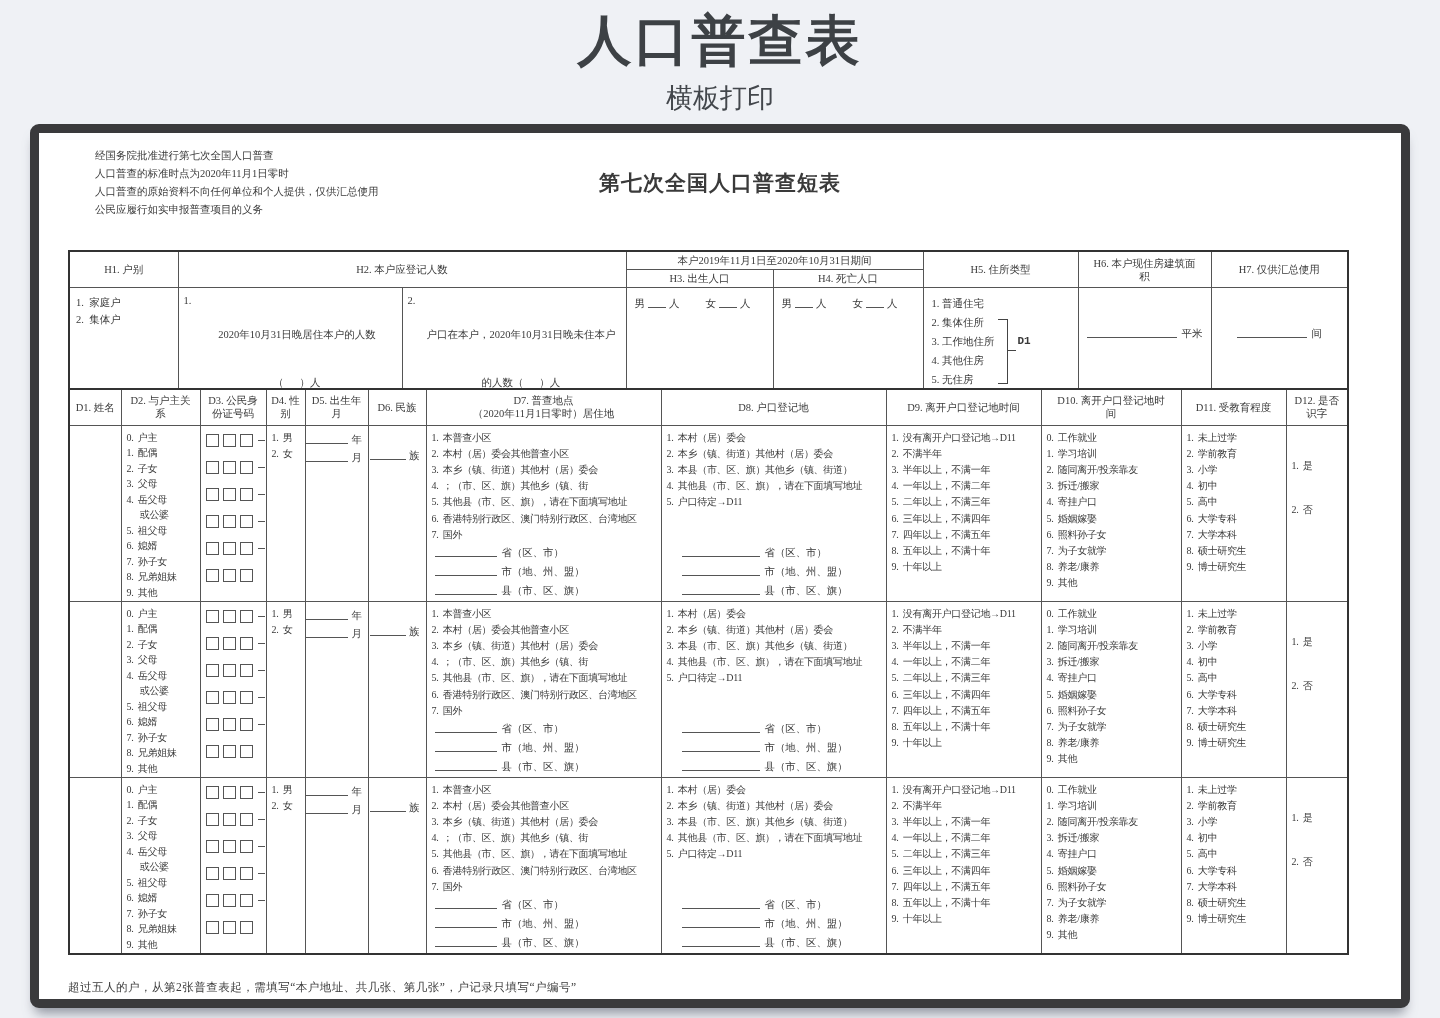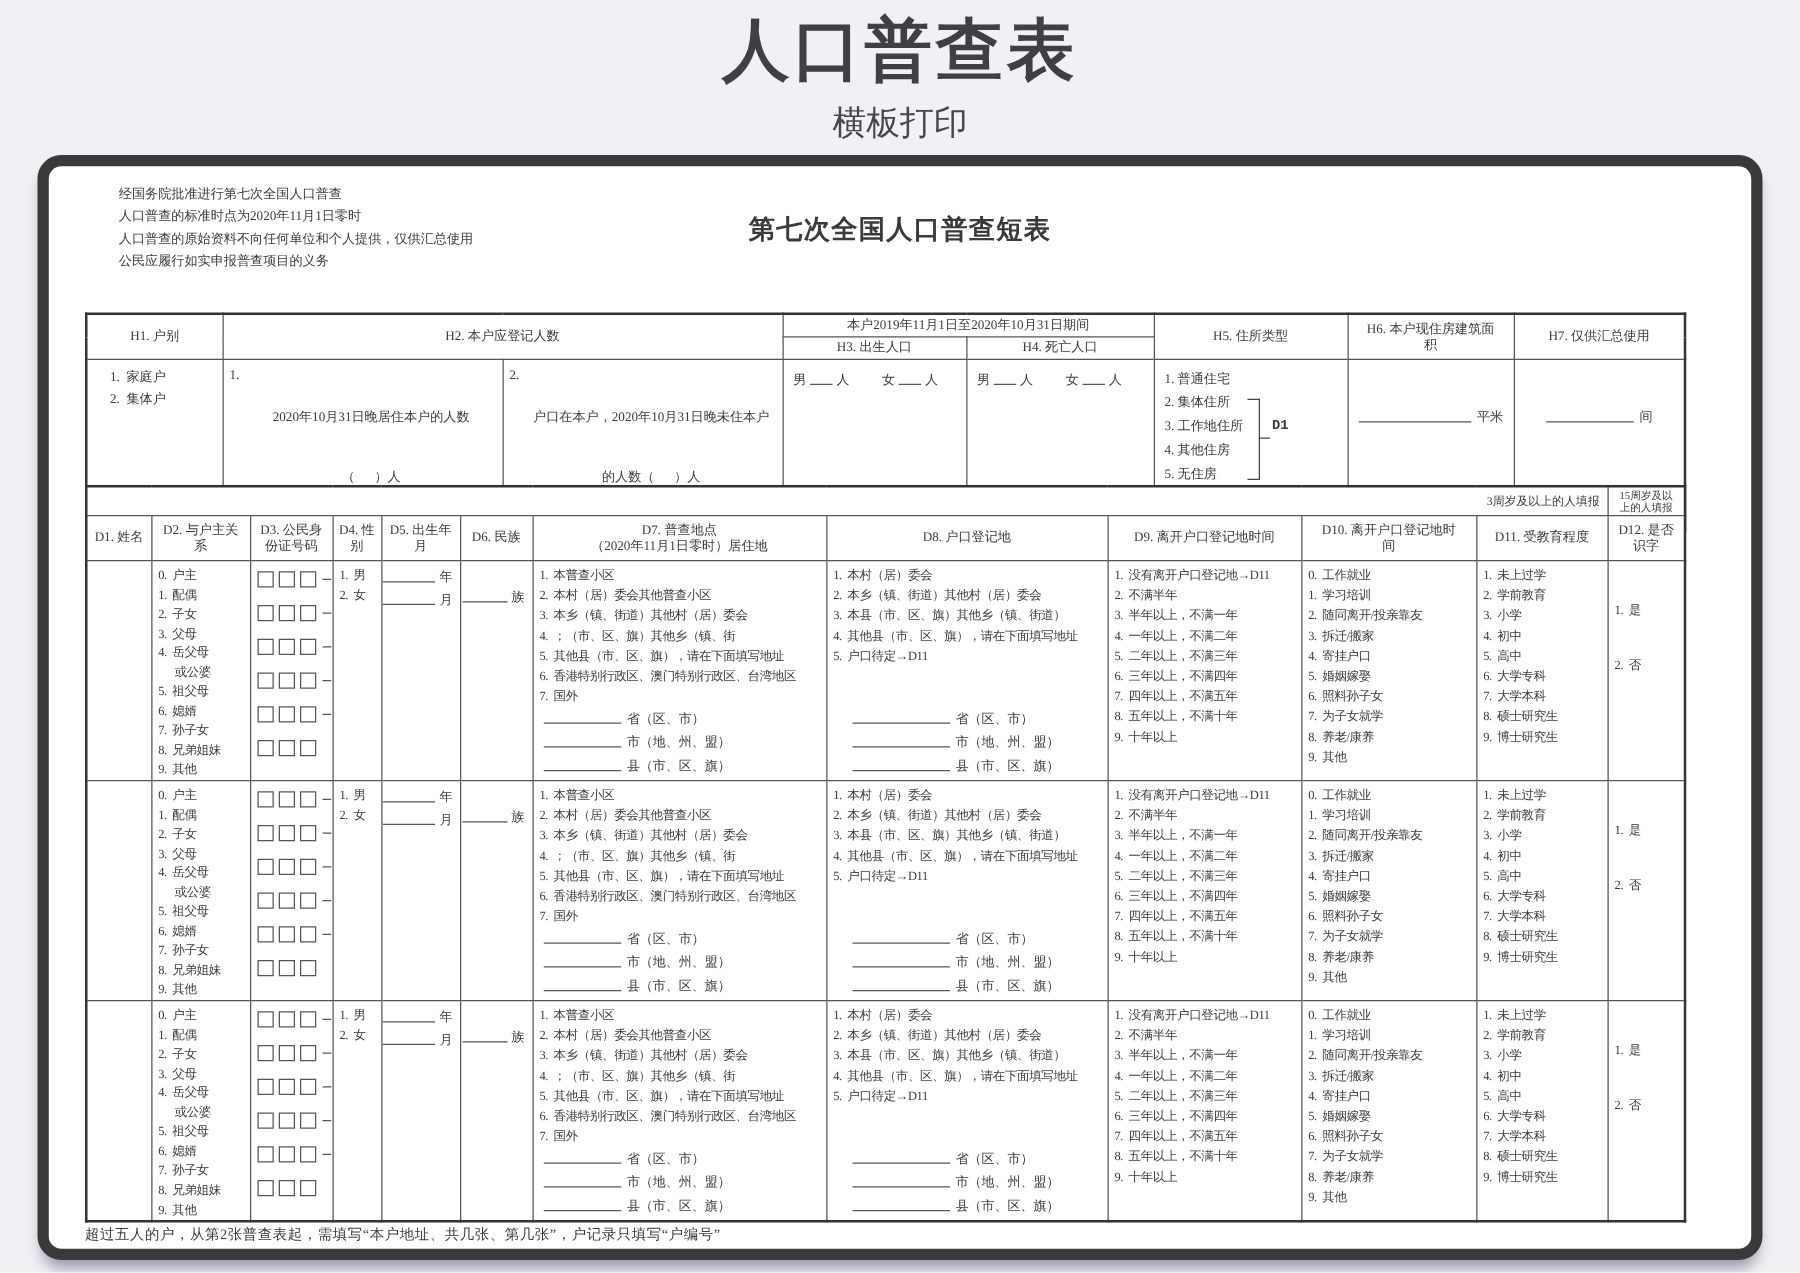--- a/index.html
+++ b/index.html
@@ -16,21 +16,21 @@
     font-weight:bold;font-size:54px;line-height:80px;letter-spacing:3px;color:#3d4145;
   }
   .subtitle{
     position:absolute;top:80px;left:0;width:100%;text-align:center;
     font-family:"Liberation Sans","DejaVu Sans",sans-serif;
     font-size:27px;line-height:36px;color:#43474c;
   }
   
   .sheet-frame{
     position:absolute;left:30px;top:124px;width:1380px;height:884px;box-sizing:border-box;
-    background:#ffffff;border:9px solid #3a3a3c;border-radius:19px;
+    background:#ffffff;border:9px solid #3a3a3c;border-radius:9px;
     box-shadow:0 10px 12px -5px rgba(110,115,128,.75);
   }
   .sheet{position:relative;width:100%;height:100%;font-size:10.5px;}
   .notices{position:absolute;left:56px;top:14px;line-height:18px;font-size:10.5px;}
   .form-title{
     position:absolute;top:36px;left:0;width:100%;text-align:center;
     font-size:21px;font-weight:bold;letter-spacing:1px;
   }
   
   .address-row{position:absolute;left:29px;top:92px;width:1285px;font-size:11.5px;white-space:nowrap;}
@@ -43,21 +43,21 @@
   .h-table{top:117px;width:1279px;}
   .d-table{top:255px;width:1279px;}
   .hdr{
     text-align:center;vertical-align:middle !important;
     font-size:10.5px;line-height:13px;white-space:pre-line;padding:2px 1px !important;
   }
   .hrowA{height:17px;}
   .hrowB{height:15px;}
   .hbody{height:103px;}
   
-  .h1opts{padding:6px 0 0 6px;line-height:17px;white-space:pre-wrap;margin-left:12px;}
+  .h1opts{padding:6px 0 0 6px;line-height:17px;white-space:pre-wrap;}
   .h2item{display:flex;padding:7px 3px 0 5px;}
   .h2no{margin-right:4px;}
   .h2body{flex:1;text-align:center;line-height:16px;white-space:pre-wrap;}
   .sexfill{padding:8px 14px 0 8px;white-space:nowrap;}
   .sexgap{display:inline-block;width:26px;}
   .blank{display:inline-block;height:11px;border-bottom:1px solid #555;vertical-align:-1px;}
   .w18{width:18px;margin:0 3px;}
   .w36{width:36px;margin-right:3px;}
   .w42{width:42px;margin-right:4px;}
   .w62{width:62px;margin-right:5px;}
@@ -201,25 +201,20 @@
         <col style="width:63px">
           <col style="width:58px">
           <col style="width:235px">
           <col style="width:225px">
         <col style="width:155px">
           <col style="width:140px">
           <col style="width:105px">
           <col style="width:62px">
       </colgroup>
       <tbody>
-          <tr class="striprow">
-        <td colspan="11" class="stripL"><span>3周岁及以上的人填报</span></td>
-        <td class="stripR">15周岁及以
-上的人填报</td>
-      </tr>
       <tr class="dhead">
         <td class="hdr">D1. 姓名</td>
         <td class="hdr">D2. 与户主关
 系</td>
         <td class="hdr">D3. 公民身
 份证号码</td>
         <td class="hdr">D4. 性
 别</td>
         <td class="hdr">D5. 出生年
 月</td>

